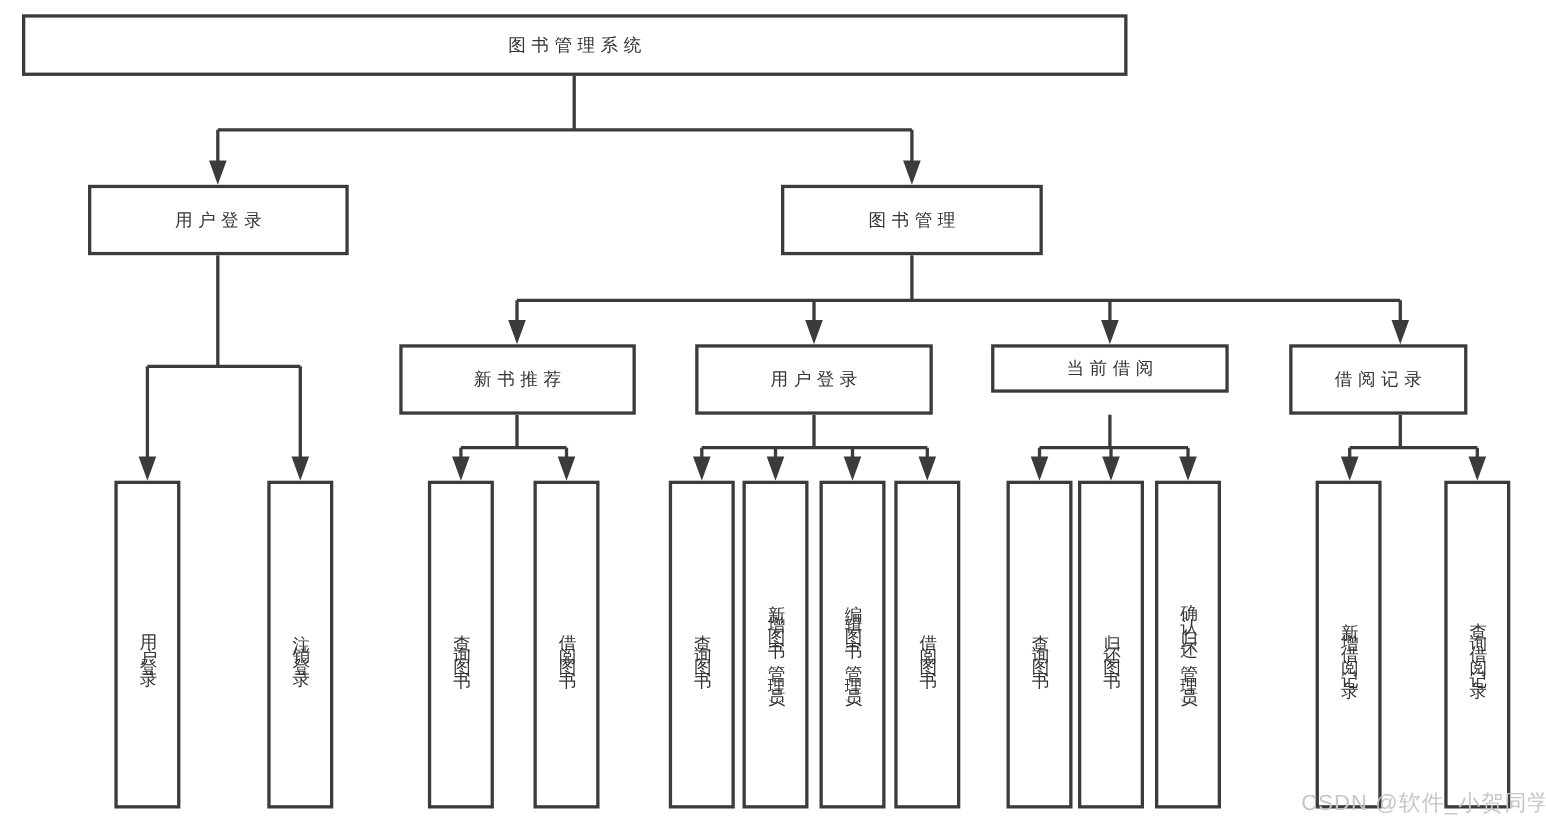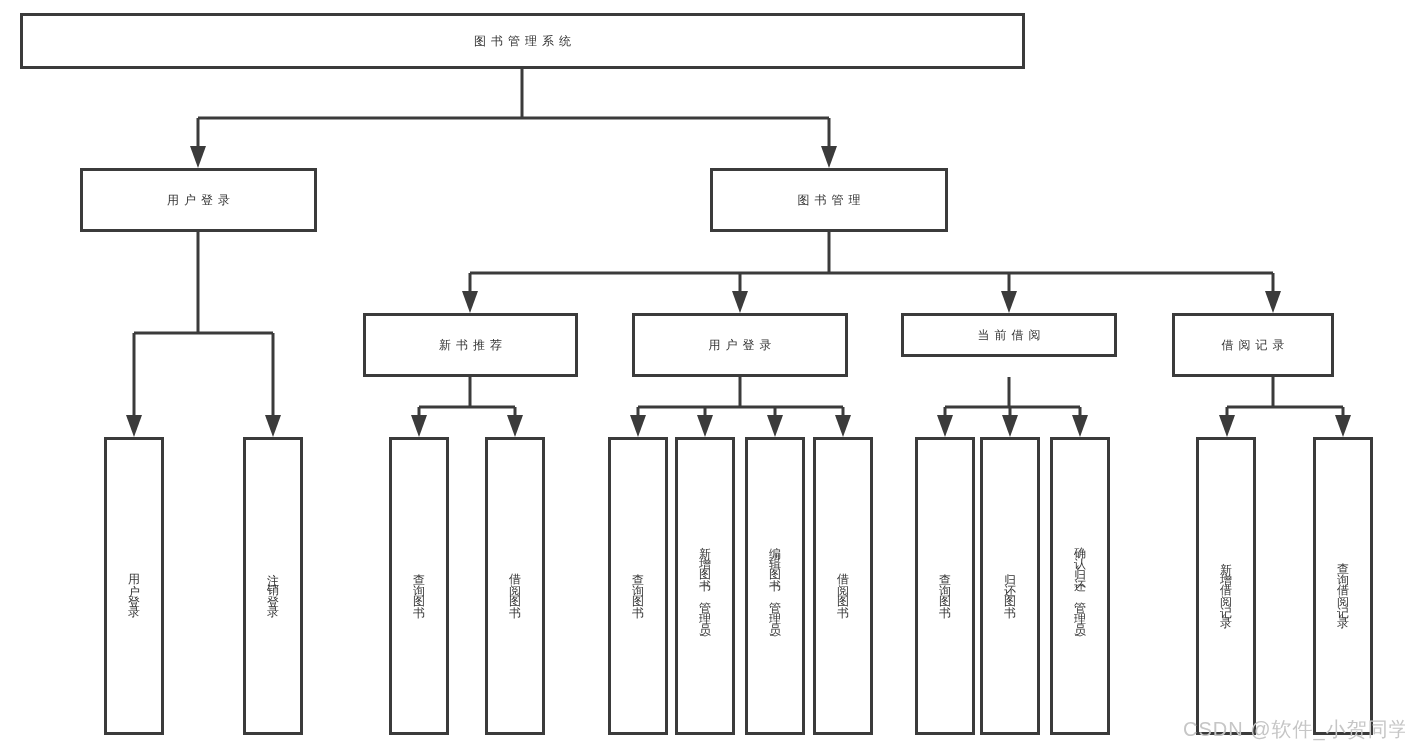--- a/index.html
+++ b/index.html
@@ -32,21 +32,21 @@
   }
   .box {
     position: absolute;
     box-sizing: border-box;
     border: 3px solid #3b3b3b;
     background: #ffffff;
     display: flex;
     align-items: center;
     justify-content: center;
     color: #333333;
-    font-size: 12px;
+    font-size: 16px;
   }
   .hbox span {
     letter-spacing: 5px;
     text-indent: 5px;
     white-space: nowrap;
   }
   .vbox span {
     writing-mode: vertical-rl;
     text-orientation: mixed;
     letter-spacing: 11px;

